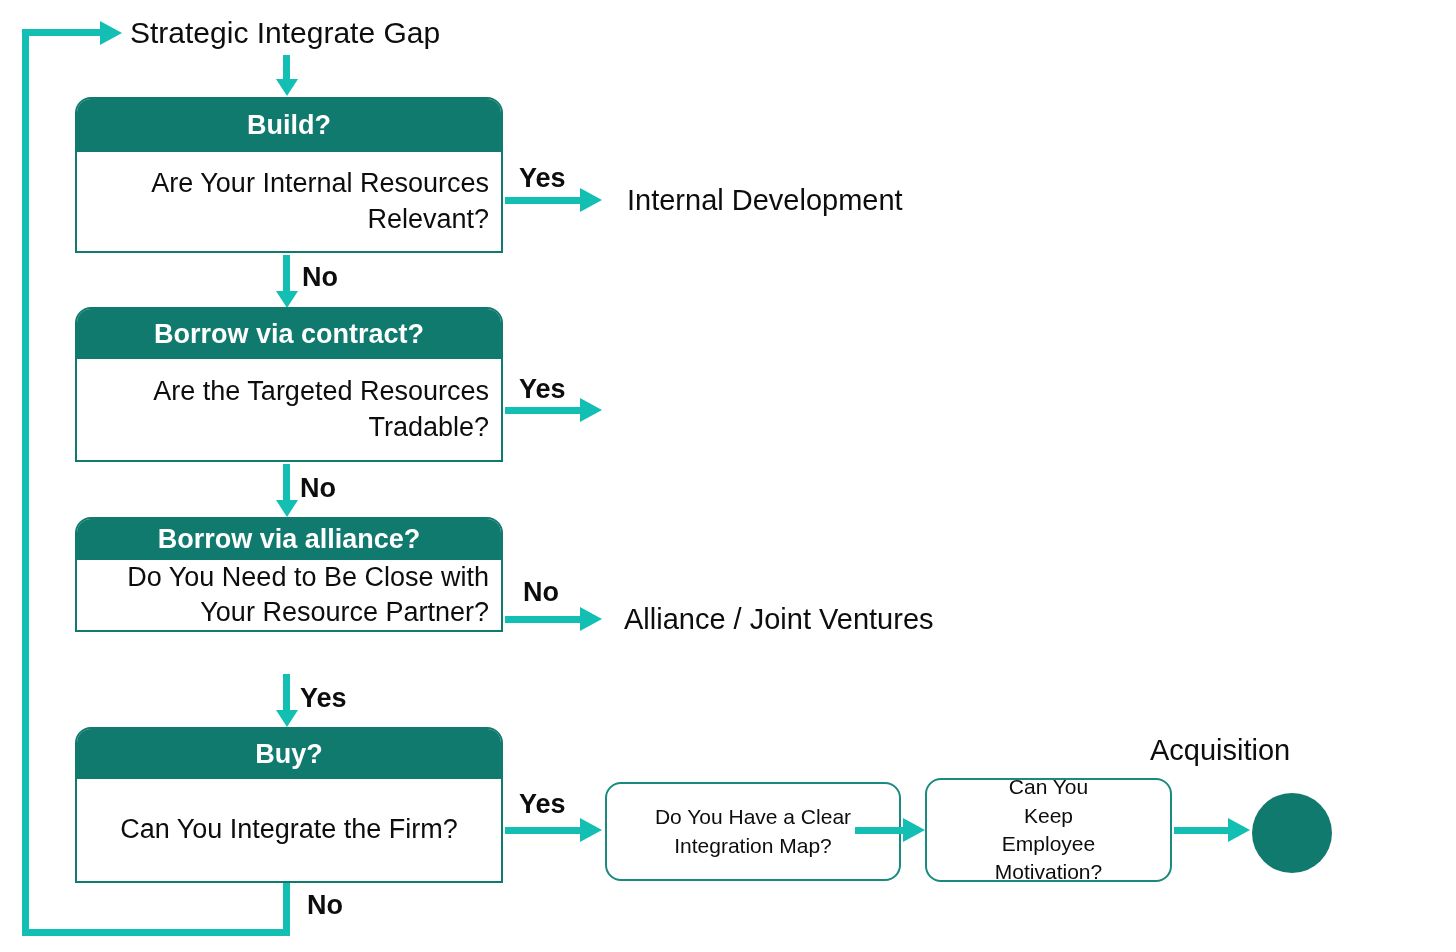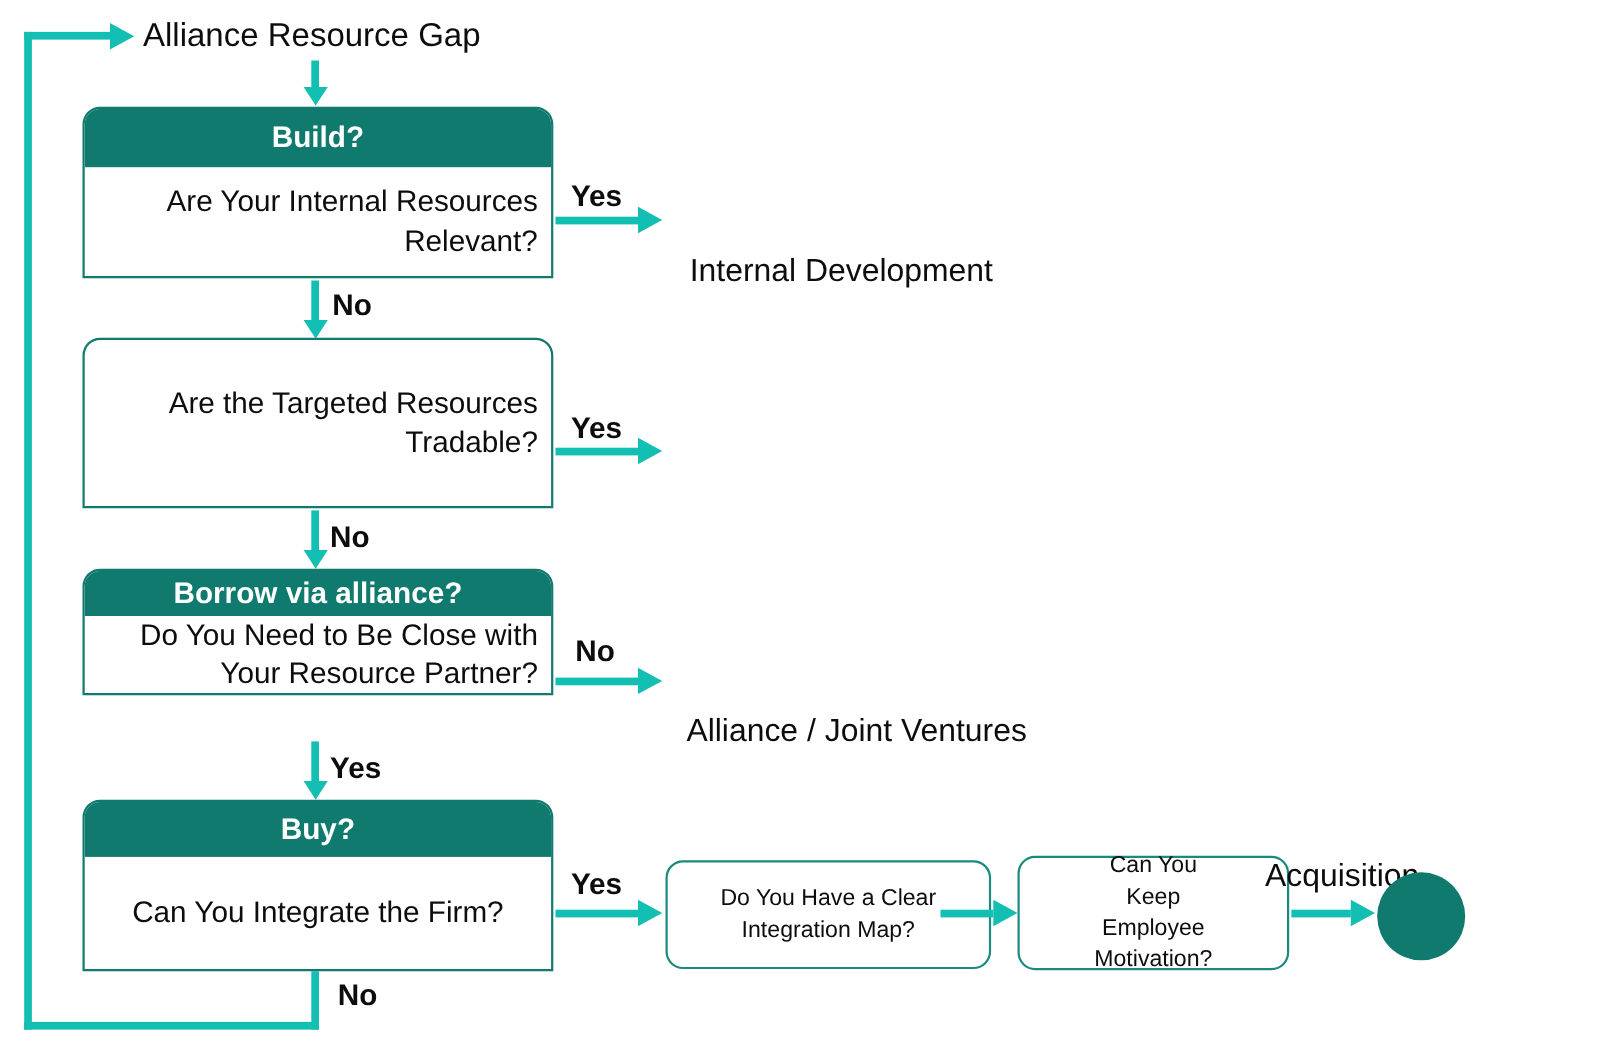--- a/index.html
+++ b/index.html
@@ -70,21 +70,20 @@
   
   .lbl {
     position: absolute;
     font-size: 27px; font-weight: 600; color: var(--ink);
     white-space: nowrap;
   }
   .result {
     position: absolute;
     font-size: 29px; color: var(--ink);
     white-space: nowrap;
-    margin-top: 46px;
   }
   .start-title {
     position: absolute; left: 130px; top: 16px;
     font-size: 30px; color: var(--ink);
     white-space: nowrap;
   }
   .end-circle {
     position: absolute; left: 1252px; top: 793px;
     width: 80px; height: 80px;
     border-radius: 50%;
@@ -96,40 +95,41 @@
 
 <div class="canvas">
 
   <div class="line" style="left:283px; top:883px; width:7px; height:53px;"></div>
   <div class="line" style="left:22px; top:929px; width:268px; height:7px;"></div>
   <div class="line" style="left:22px; top:29px; width:7px; height:907px;"></div>
   <div class="line" style="left:22px; top:29px; width:78px; height:7px;"></div>
   <div class="head-right" style="left:100px; top:21px;"></div>
   <div class="lbl" style="left:307px; top:890px;">No</div>
 
-  <div class="start-title">Alliance Resource Gap</div>
+  <div class="start-title">Strategic Integrate Gap</div>
 
   <div class="line" style="left:283px; top:55px; width:7px; height:25px;"></div>
   <div class="head-down" style="left:276px; top:79px;"></div>
 
   <div class="dbox" style="top:97px; height:156px;">
     <div class="dbox-header" style="height:53px;">Build?</div>
     <div class="dbox-body">Are Your Internal Resources Relevant?</div>
   </div>
 
   <div class="lbl" style="left:519px; top:163px;">Yes</div>
   <div class="line" style="left:505px; top:197px; width:75px; height:7px;"></div>
   <div class="head-right" style="left:580px; top:188px;"></div>
   <div class="result" style="left:627px; top:184px;">Internal Development</div>
 
   <div class="line" style="left:283px; top:255px; width:7px; height:37px;"></div>
   <div class="head-down" style="left:276px; top:291px;"></div>
   <div class="lbl" style="left:302px; top:262px;">No</div>
 
   <div class="dbox" style="top:307px; height:155px;">
+    <div class="dbox-header" style="height:50px;">Borrow via contract?</div>
     <div class="dbox-body">Are the Targeted Resources Tradable?</div>
   </div>
 
   <div class="lbl" style="left:519px; top:374px;">Yes</div>
   <div class="line" style="left:505px; top:407px; width:75px; height:7px;"></div>
   <div class="head-right" style="left:580px; top:398px;"></div>
 
   <div class="line" style="left:283px; top:464px; width:7px; height:37px;"></div>
   <div class="head-down" style="left:276px; top:500px;"></div>
   <div class="lbl" style="left:300px; top:473px;">No</div>

